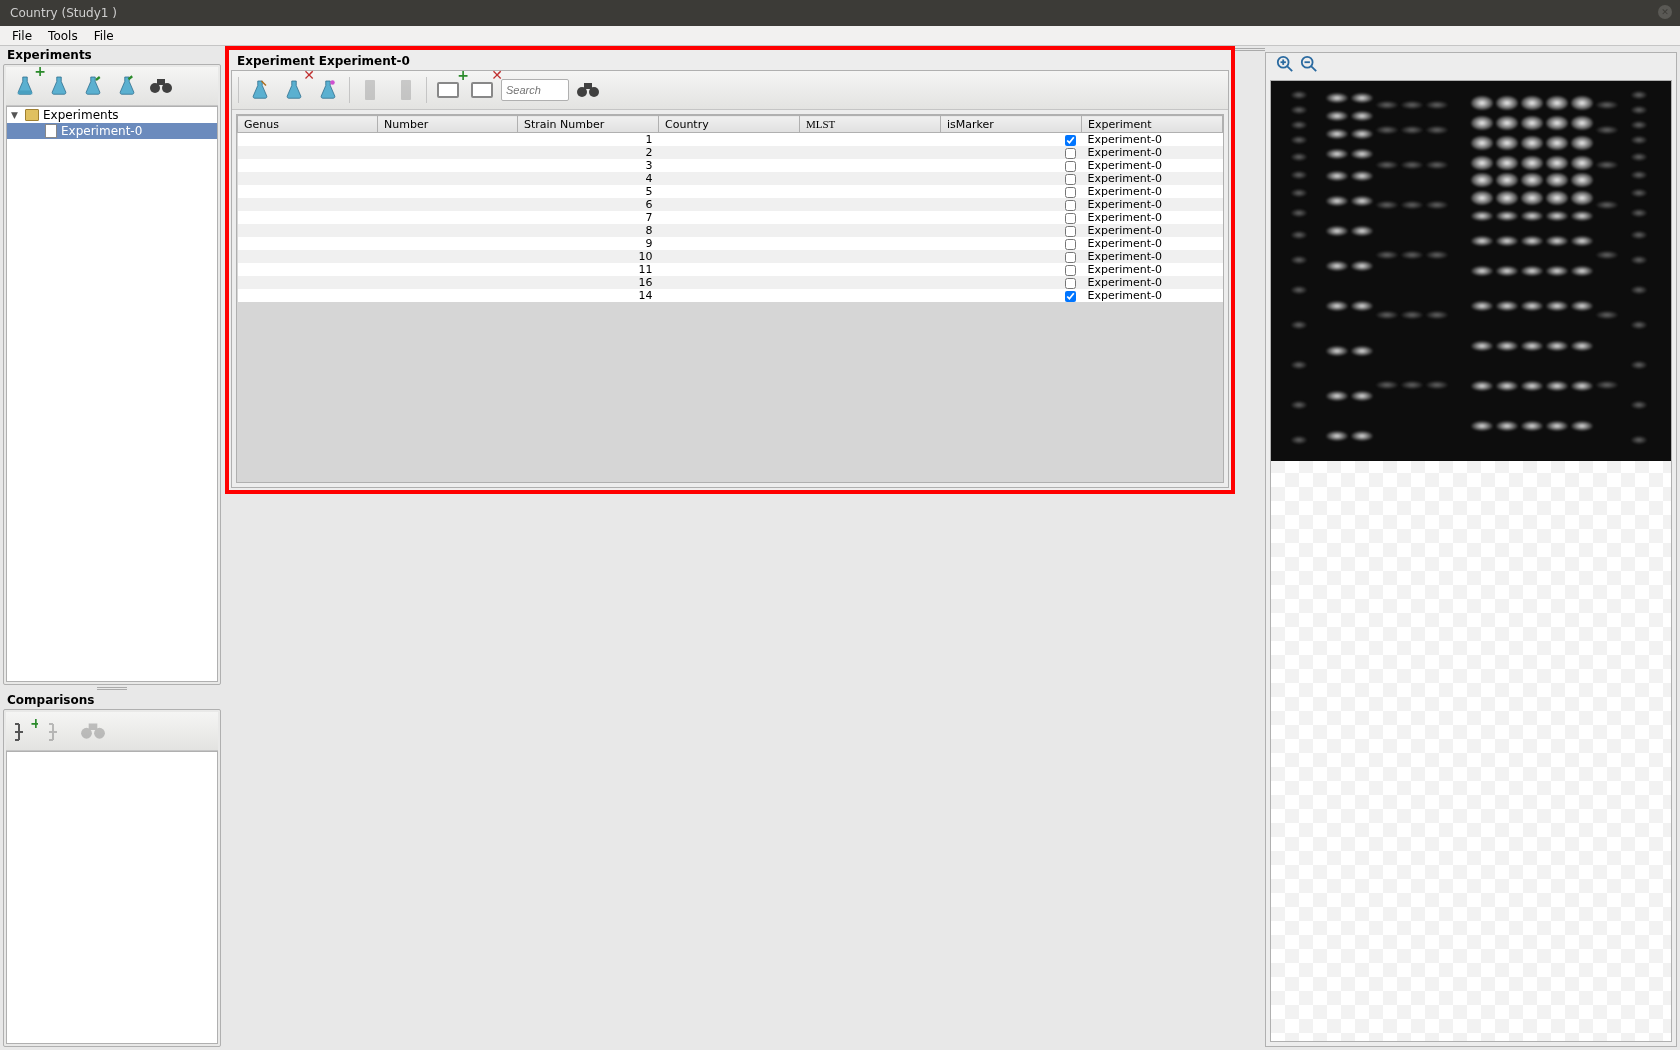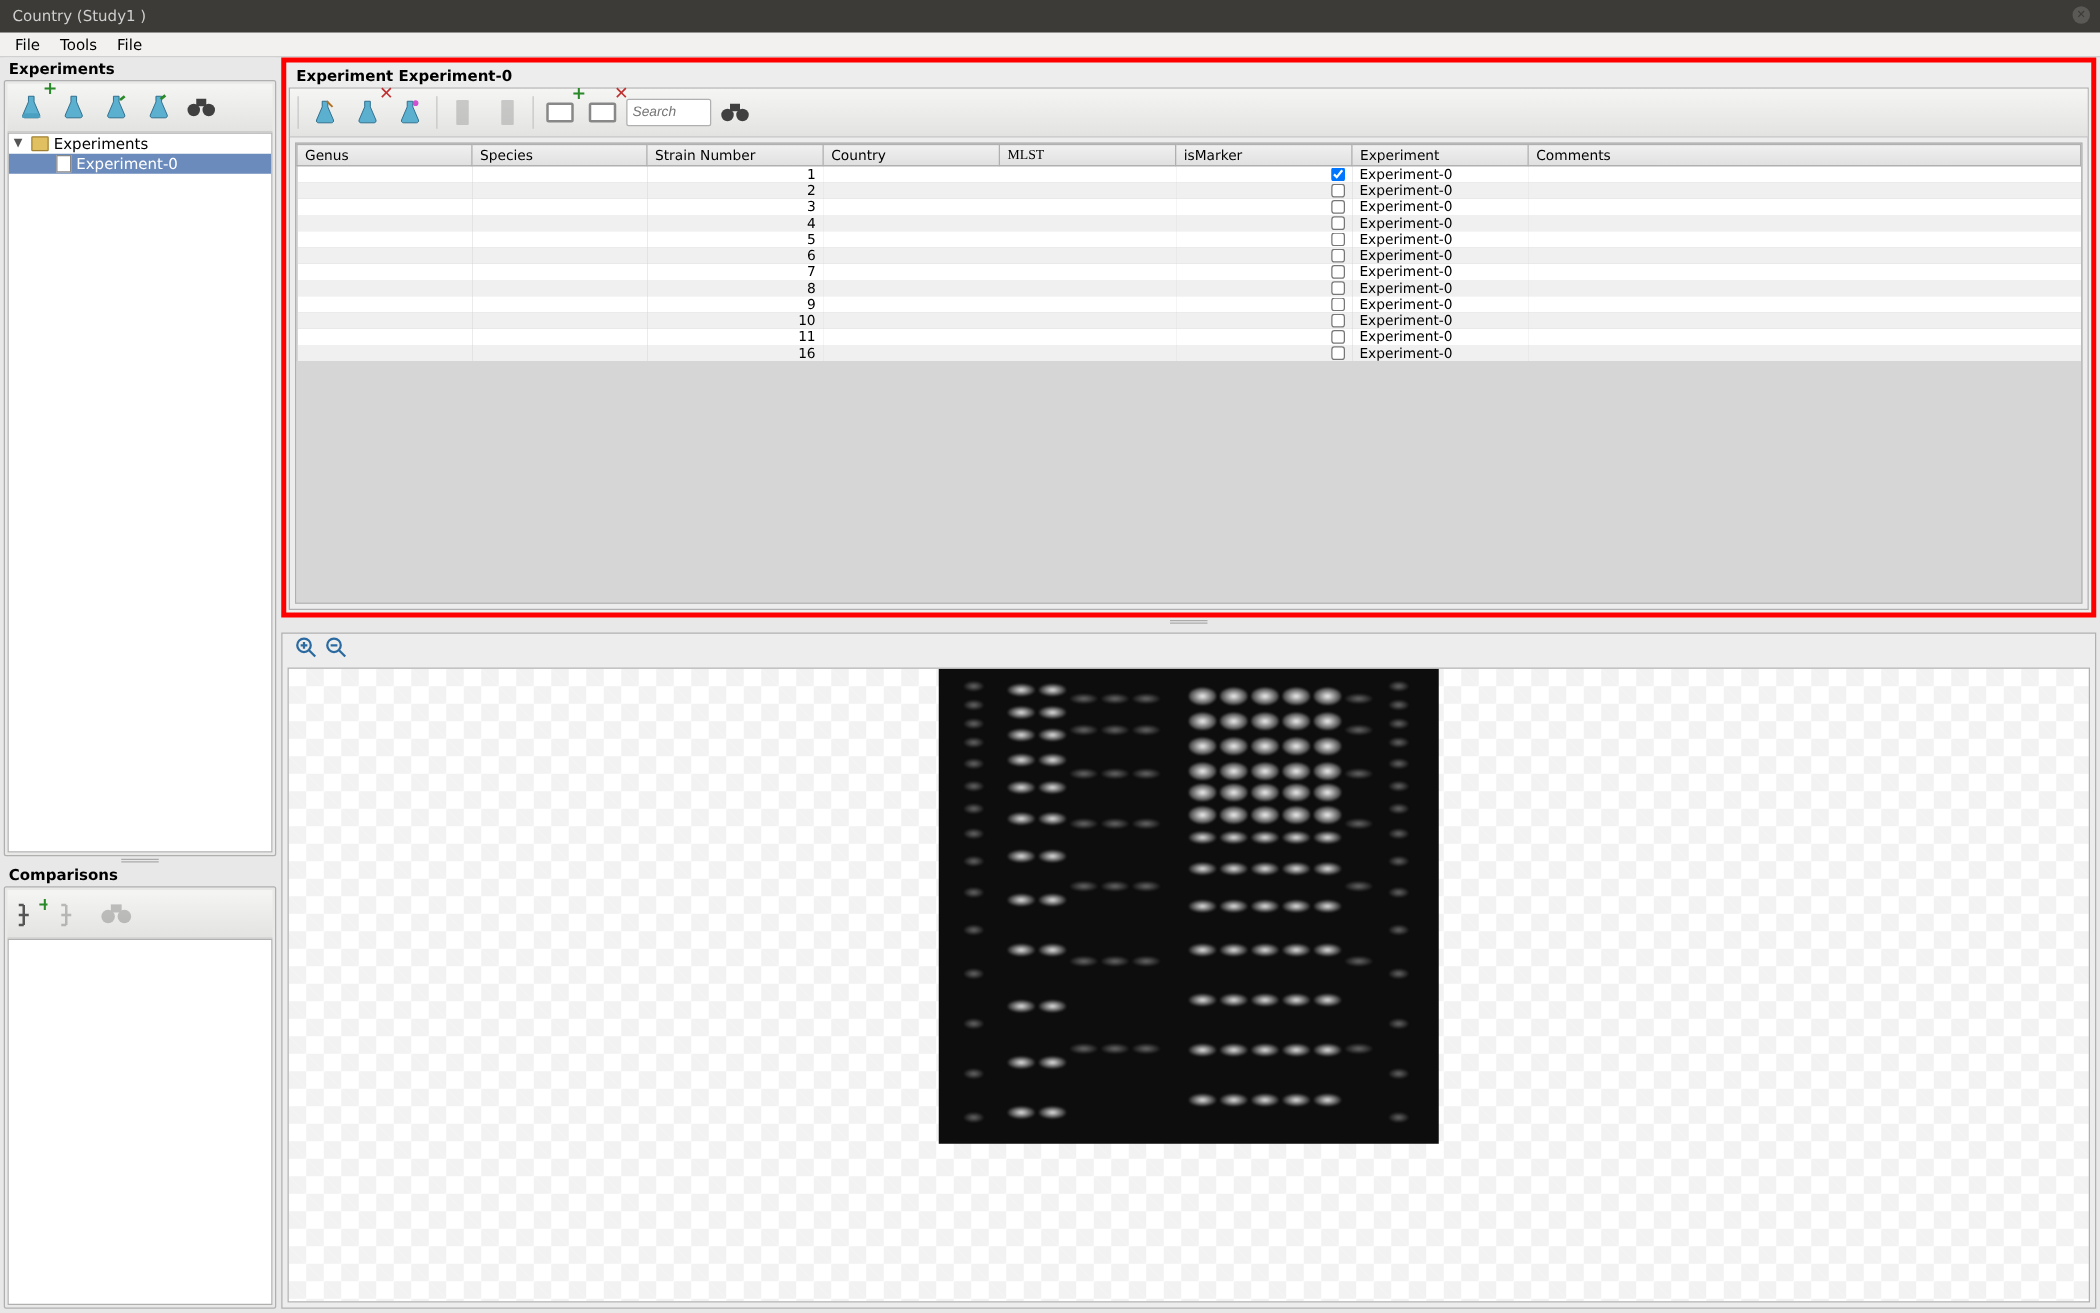--- a/index.html
+++ b/index.html
@@ -60,21 +60,21 @@
 }
 .left {
   width: 218px;
   display: flex;
   flex-direction: column;
   margin-right: 4px;
 }
 .right {
   flex: 1;
   display: flex;
-  flex-direction: column;
+  flex-direction: row;
 }
 
 
 .panel-title {
   font-weight: bold;
   padding: 2px 4px;
   background: #e8e8e8;
 }
 .panel-box {
   background: #e9e9e8;
@@ -511,21 +511,21 @@
                   <rect x="8" y="4" width="8" height="6" fill="#404040"></rect>
                 </svg>
             </span>
           </div>
         </div>
         <div class="table-wrap">
           <table class="grid">
             <thead>
                 <tr id="hdr-row">
                   <th class="col-genus">Genus</th>
-                  <th class="col-species">Species</th>
+                  <th class="col-species">Number</th>
                   <th class="col-strain">Strain Number</th>
                   <th class="col-country">Country</th>
                   <th class="col-mlst">MLST</th>
                   <th class="col-marker">isMarker</th>
                   <th class="col-exp">Experiment</th>
                   <th class="col-comments">Comments</th>
                 </tr>
               </thead>
             <tbody id="grid-body">
                 <tr>
@@ -638,20 +638,30 @@
                   <td>Experiment-0</td>
                   <td></td>
                 </tr>
                 <tr>
                   <td></td>
                   <td></td>
                   <td class="td-strain">16</td>
                   <td></td>
                   <td></td>
                   <td class="td-marker"><input type="checkbox" class="mk" style=""></td>
+                  <td>Experiment-0</td>
+                  <td></td>
+                </tr>
+                <tr>
+                  <td></td>
+                  <td></td>
+                  <td class="td-strain">14</td>
+                  <td></td>
+                  <td></td>
+                  <td class="td-marker"><input type="checkbox" class="mk" checked="" style=""></td>
                   <td>Experiment-0</td>
                   <td></td>
                 </tr>
               </tbody>
           </table>
           <div class="table-fill"></div>
         </div>
       </div>
     </div>
 

